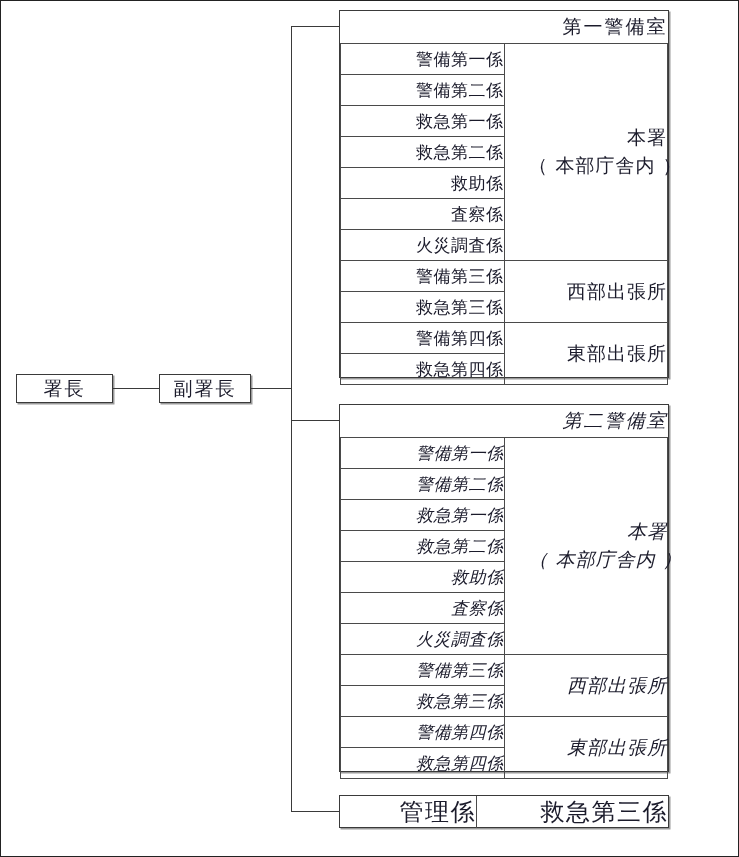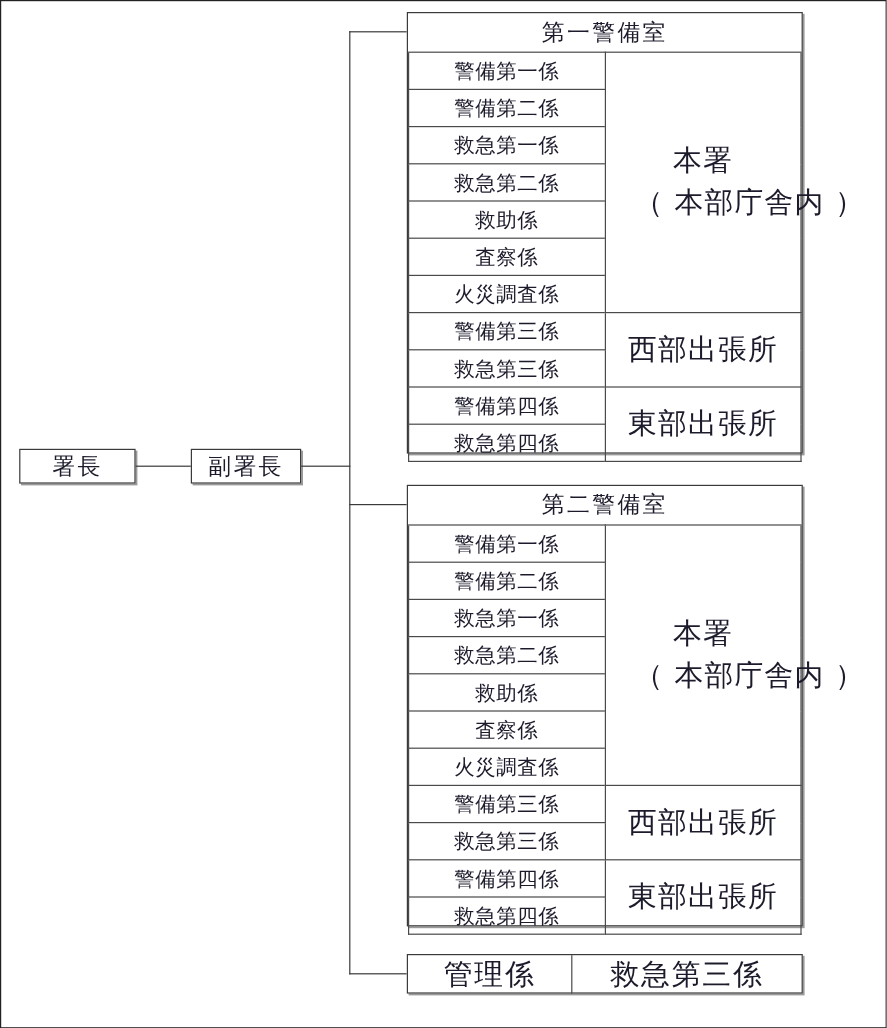--- a/index.html
+++ b/index.html
@@ -55,42 +55,42 @@
     border-collapse: collapse;
   }
   .unit-table table {
     border-collapse: collapse;
     width: 100%;
     height: 100%;
     table-layout: fixed;
   }
   .unit-table td {
     border: 1px solid #4a4a4a;
-    text-align: center;
+    text-align: right;
     vertical-align: middle;
     color: #1b1b2b;
     font-size: 17px;
     letter-spacing: 0.5px;
     padding: 0;
     white-space: nowrap;
   }
   .unit-table td.title-cell {
     font-size: 19px;
     letter-spacing: 2px;
     height: 32px;
     border-top: none;
     border-left: none;
     border-right: none;
   }
   .unit-table td.section-cell {
     width: 136px;
     height: 30px;
   }
   .unit-table td.place-cell {
-    font-size: 24px;
+    font-size: 19px;
     letter-spacing: 1px;
     line-height: 1.45;
   }
   .unit-table td.thick-top {
     border-top: 1.6px solid #3a3a3a;
   }
   .place-line2 {
     display: block;
     padding-left: 24px;
   }
@@ -173,21 +173,21 @@
         <td class="section-cell thick-top">警備第四係</td>
         <td class="place-cell thick-top" rowspan="2">東部出張所</td>
       </tr>
       <tr>
         <td class="section-cell">救急第四係</td>
       </tr>
     </tbody>
       </table>
   </div>
 
-  <div class="unit-table" style="left:338px; top:403px; width:330px; height:368px;">
+  <div class="unit-table" style="left:338px; top:403px; width:330px; height:368px;font-style:italic;">
     <table>
       <tbody>
           <tr>
         <td class="title-cell" colspan="2">第二警備室</td>
       </tr>
       <tr>
         <td class="section-cell thick-top">警備第一係</td>
         <td class="place-cell thick-top" rowspan="7">
           <span>本署</span>
           <span class="place-line2">（ 本部庁舎内 ）</span>

